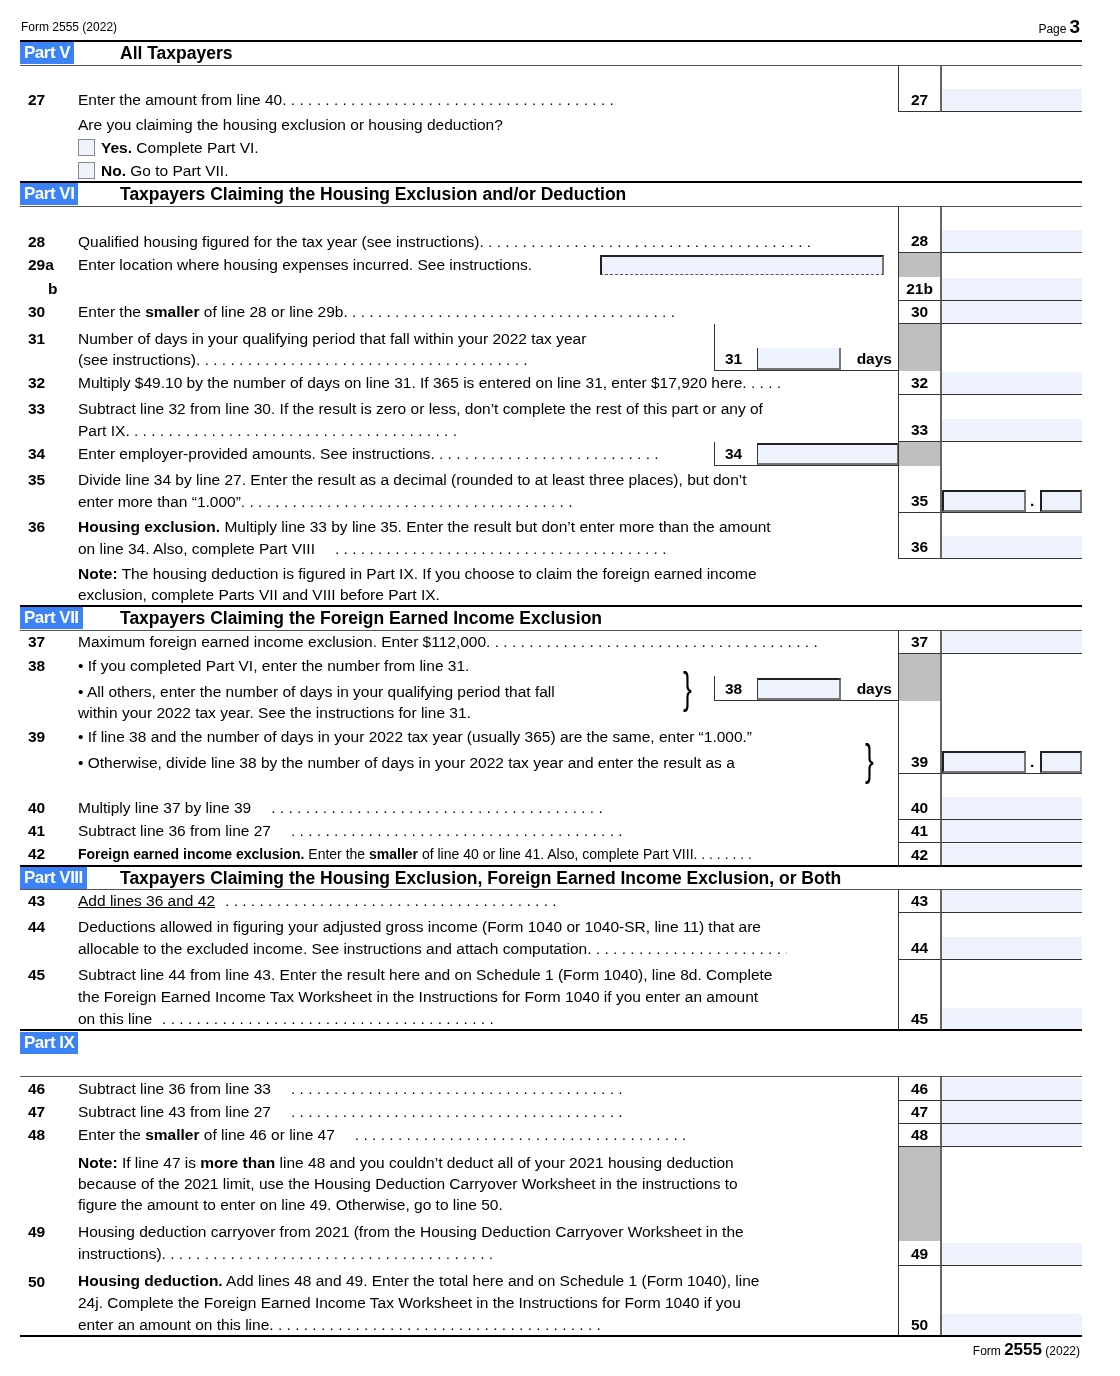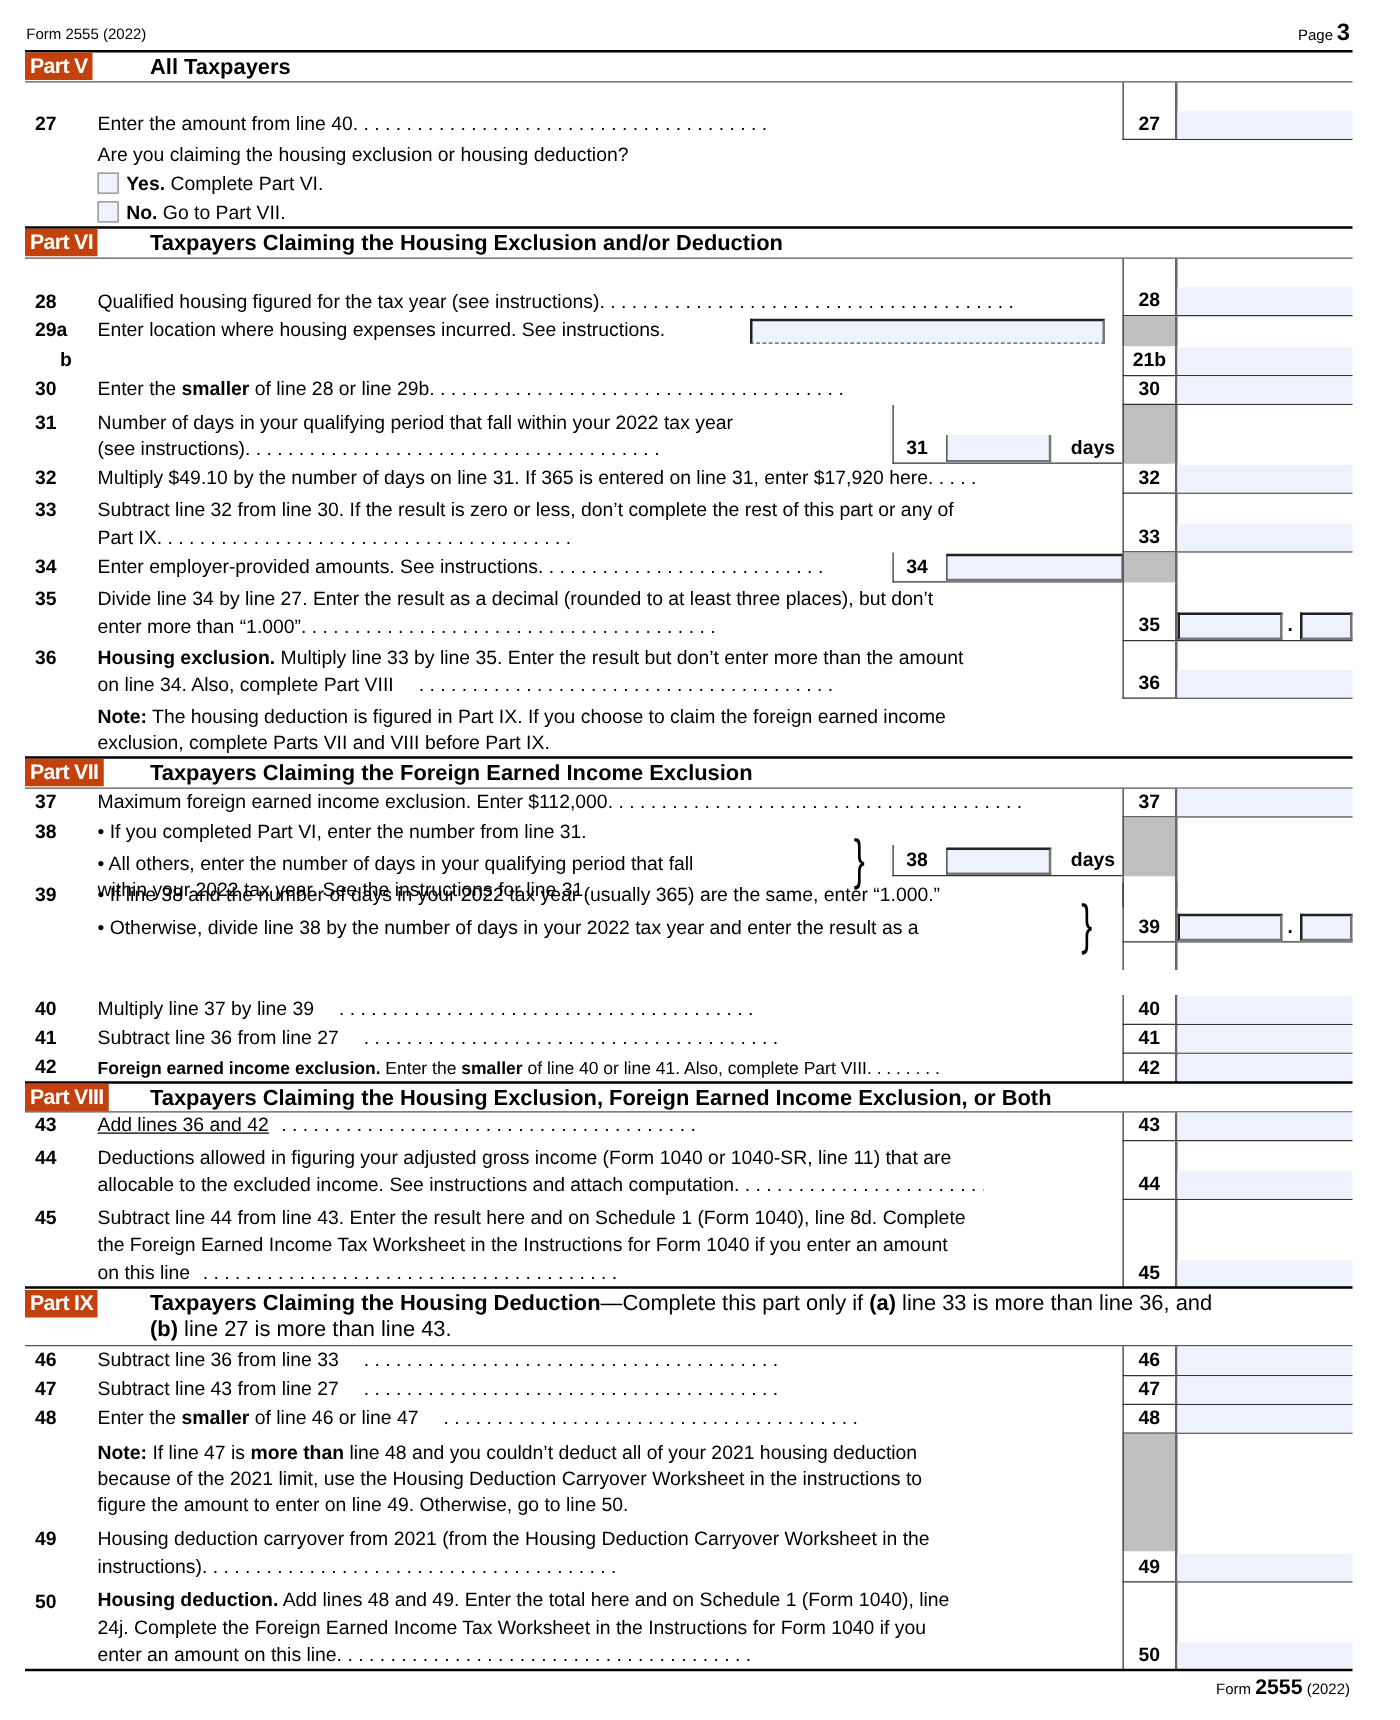--- a/index.html
+++ b/index.html
@@ -4,21 +4,21 @@
 <style>
   * { box-sizing: border-box; margin: 0; padding: 0; }
   html, body { width: 1120px; height: 1376px; background: #fff; overflow: hidden; }
   body { font-family: "Liberation Sans", sans-serif; color: #000; font-size: 15.5px; position: relative; }
   .abs { position: absolute; }
   .hdr-left { left: 21px; top: 20px; font-size: 12px; }
   .hdr-right { right: 40px; top: 16px; font-size: 12px; }
   .hdr-right b { font-size: 19px; font-weight: bold; margin-left: 3px; }
   .hline { position: absolute; left: 20px; width: 1062px; background: #000; }
   .part-bar { position: absolute; left: 20px; width: 1062px; height: 24px; }
-  .part-tag { position: absolute; left: 0; top: 1px; height: 22px; background: #c2410c; color: #fff; font-weight: bold; font-size: 17px; padding: 0 4px; line-height: 22px; letter-spacing: -0.5px; }
+  .part-tag { position: absolute; left: 0; top: 1px; height: 22px; background: #3b82f6; color: #fff; font-weight: bold; font-size: 17px; padding: 0 4px; line-height: 22px; letter-spacing: -0.5px; }
   .part-title { position: absolute; left: 100px; top: 2px; font-weight: bold; font-size: 17.5px; line-height: 20px; white-space: nowrap; }
   .part-title .norm { font-weight: normal; }
   .row { position: absolute; left: 20px; width: 1062px; }
   .lnum { position: absolute; left: 8px; font-weight: bold; font-size: 15.5px; line-height: 22px; }
   .ltext { position: absolute; left: 58px; width: 806px; line-height: 22px; font-size: 15.5px; white-space: nowrap; }
   .ltext.wrap { white-space: normal; text-align: justify; text-align-last: left; }
   .dots { letter-spacing: 0; color: #000; }
   .dotfill { display:inline-block; overflow:hidden; white-space:nowrap; vertical-align: bottom; }
   .numcell { position: absolute; left: 878px; width: 42px; border-left: 1px solid #333; text-align: center; font-weight: bold; font-size: 15.5px; }
   .numcell .lab { position: absolute; bottom: 0; left: 0; right: 0; line-height: 22px; }
@@ -217,21 +217,21 @@
   <div class="innerbox" style="left:694px;top:22px;width:184px;height:25px;">
     <span class="ilab">38</span>
     <input class="ifield" value="" style="">
     <span class="iunit">days</span>
   </div>
   <div class="numcell gray" style="top:0;height:47px;"></div>
   <div class="numcell" style="top:47px;height:25px;"></div>
   <div class="fieldcell" style="top:0;height:72px;"></div>
 </div>
 
-<div class="row" style="top:706px;height:70px;">
+<div class="row" style="top:726px;height:70px;">
   <div class="lnum" style="top:0;">39</div>
   <div class="ltext" style="top:0;">• If line 38 and the number of days in your 2022 tax year (usually 365) are the same, enter “1.000.”</div>
   <div class="ltext wrap" style="top:26px;width:780px;">• Otherwise, divide line 38 by the number of days in your 2022 tax year and enter the result as a</div>
   <div class="brace" style="left:842px;top:12px;">}</div>
   <div class="numcell" style="top:0;height:48px;border-bottom:1px solid #333;">
       <span class="lab">39</span>
     </div>
   <div class="fieldcell" style="top:0;height:48px;border-bottom:1px solid #333;">
     <input class="dec-field-a" value="" style="">
     <span class="dec-dot">.</span>
@@ -315,21 +315,20 @@
     </div>
   <div class="fieldcell" style="top:0;height:70px;">
       <input class="field" value="" style="">
     </div>
 </div>
 
 <div class="hline" style="top:1029px;height:2px;"></div>
 
 <div class="part-bar" style="top:1031px;height:44px;">
   <div class="part-tag">Part IX</div>
-  <div class="part-title" style="white-space:normal;width:960px;line-height:21px;top:1px;"><span>Taxpayers Claiming the Housing Deduction</span><span class="norm">—Complete this part only if </span><span>(a)</span><span class="norm"> line 33 is more than line 36, and</span><br><span>(b)</span><span class="norm"> line 27 is more than line 43.</span></div>
 </div>
 <div class="hline" style="top:1076px;height:1px;background:#555;"></div>
 
 <div class="row" style="top:1077px;height:24px;">
   <div class="lnum" style="top:1px;">46</div>
   <div class="ltext" style="top:1px;"><span>Subtract line 36 from line 33</span><span class="dots dotfill" style="width:570px;margin-left:20px;"> .  .  .  .  .  .  .  .  .  .  .  .  .  .  .  .  .  .  .  .  .  .  .  .  .  .  .  .  .  .  .  .  .  .  .  .  .  .  .</span></div>
   <div class="numcell" style="top:0;height:24px;border-bottom:1px solid #333;">
       <span class="lab">46</span>
     </div>
   <div class="fieldcell" style="top:0;height:24px;border-bottom:1px solid #333;">

